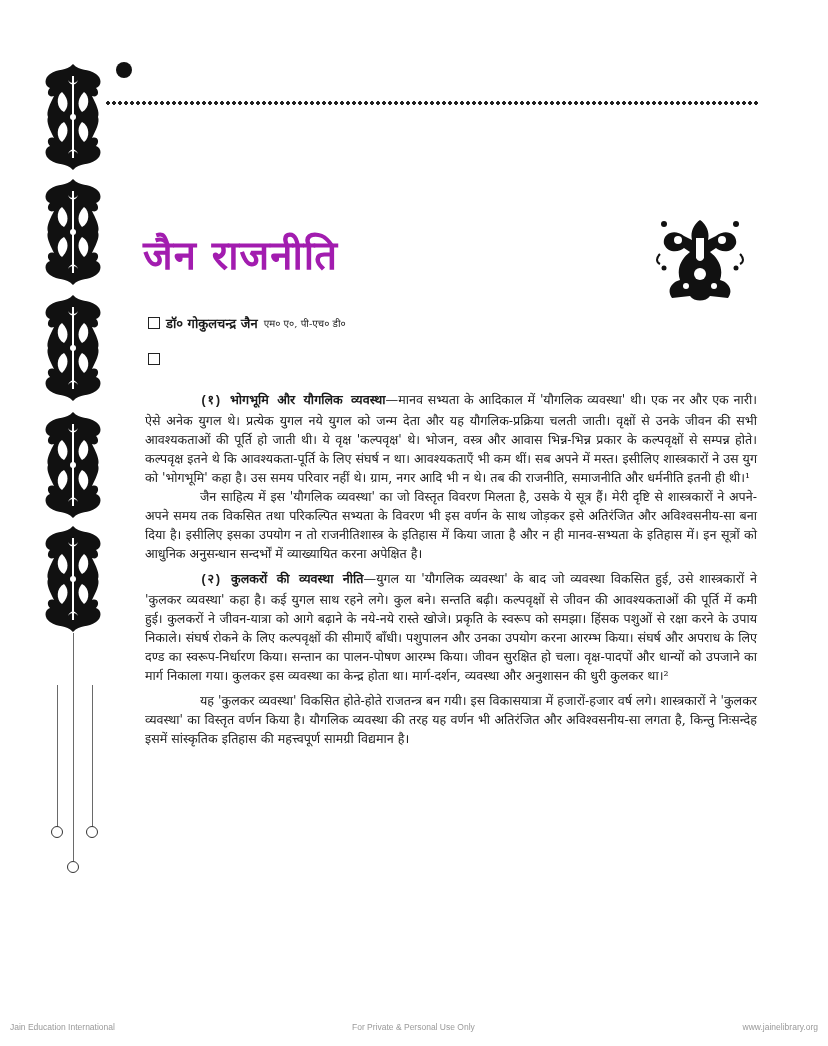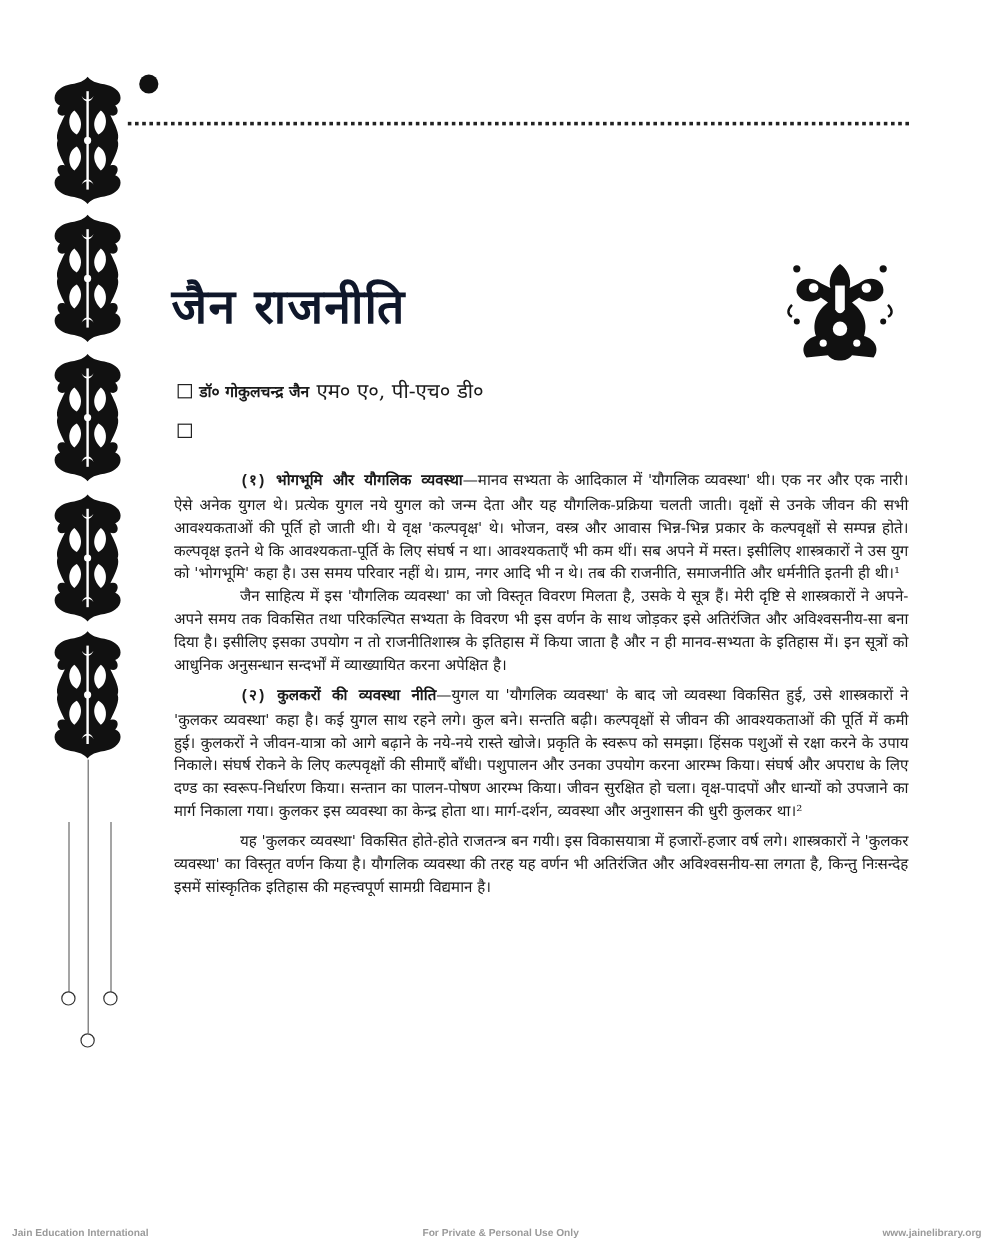--- a/index.html
+++ b/index.html
@@ -17,36 +17,36 @@
   .bullet-dot { position: absolute; left: 116px; top: 62px; width: 16px; height: 16px; border-radius: 50%; background: #111; }
 
   .dotted-rule { position: absolute; left: 105px; top: 100px; width: 655px; height: 6px;
     background-image: radial-gradient(circle, #222 1.6px, transparent 1.8px);
     background-size: 6px 6px; background-repeat: repeat-x; }
 
   .emblem { position: absolute; left: 650px; top: 210px; width: 100px; height: 100px; }
   .emblem svg { width: 100px; height: 100px; display: block; }
 
   .title { position: absolute; left: 143px; top: 226px; font-family: "DejaVu Sans", sans-serif;
-    font-weight: bold; font-size: 40px; letter-spacing: 1px; color: #0f172a; }
+    font-weight: bold; font-size: 40px; letter-spacing: 1px; color: #a21caf; }
 
   .author-line { position: absolute; left: 148px; top: 314px; font-size: 13px; display: flex; align-items: center; gap: 6px; justify-content: center; }
   .checkbox { width: 12px; height: 12px; border: 1.5px solid #222; display: inline-block; background: #fff; }
   .author-name { font-weight: bold; font-family: "DejaVu Sans", sans-serif; font-size: 13px; }
-  .author-deg { font-size: 17px; }
+  .author-deg { font-size: 10px; }
   .empty-box-line { position: absolute; left: 148px; top: 350px; }
 
   .body-text { position: absolute; left: 145px; top: 384px; width: 612px; font-size: 12.6px; line-height: 19px; text-align: justify; }
   .body-text p { margin: 0 0 0 0; text-indent: 55px; }
   .body-text p.gap { margin-top: 6px; }
   .body-text b { font-family: Liberation Mono, monospace; font-weight: bold; }
 
   .footer { position: absolute; left: 0; top: 1022px; width: 828px; height: 16px;
     font-family: "Liberation Sans", sans-serif; font-size: 8.5px; color: #9a9a9a; }
-  .footer span { position: absolute; top: 0; font-weight: bold; }
+  .footer span { position: absolute; top: 0; }
   .footer .f-left { left: 10px; }
   .footer .f-center { left: 352px; text-align: right; }
   .footer .f-right { right: 10px; margin-left: 36px; }
 </style>
 </head>
 <body>
 
 <div class="ornament-column">
   <div class="motif" style="top:2px">
     <svg viewBox="0 0 66 110">

